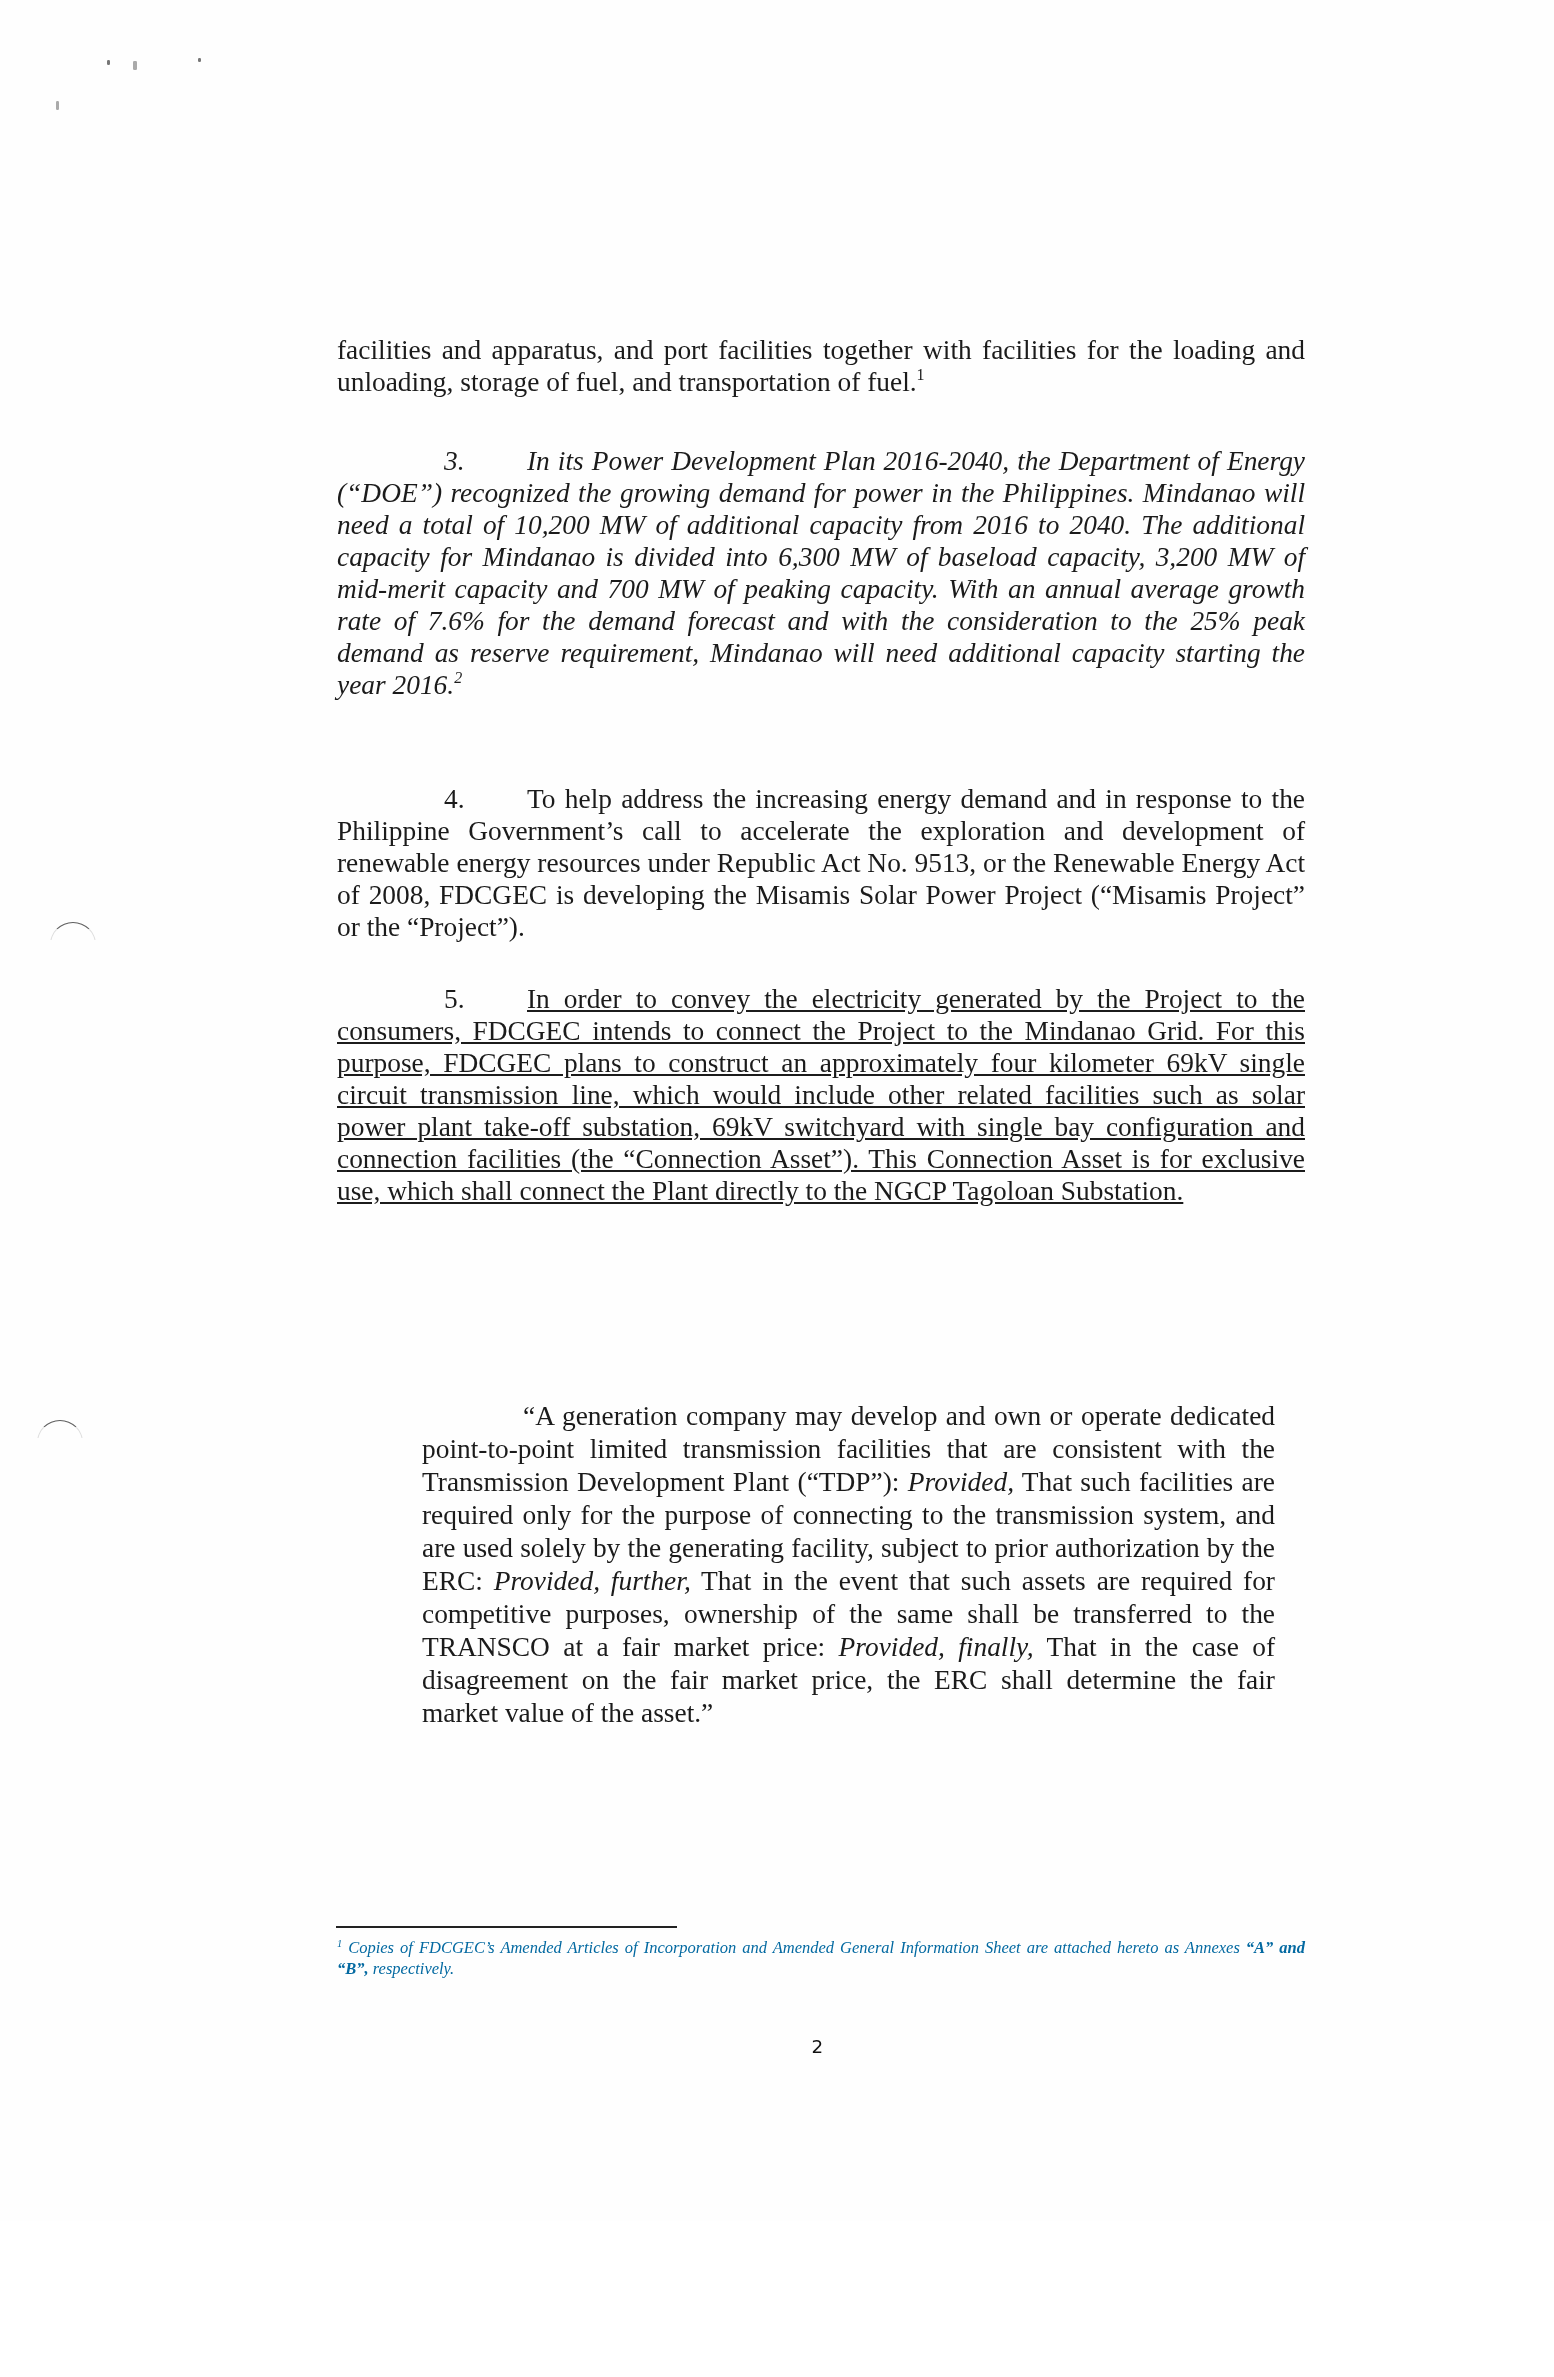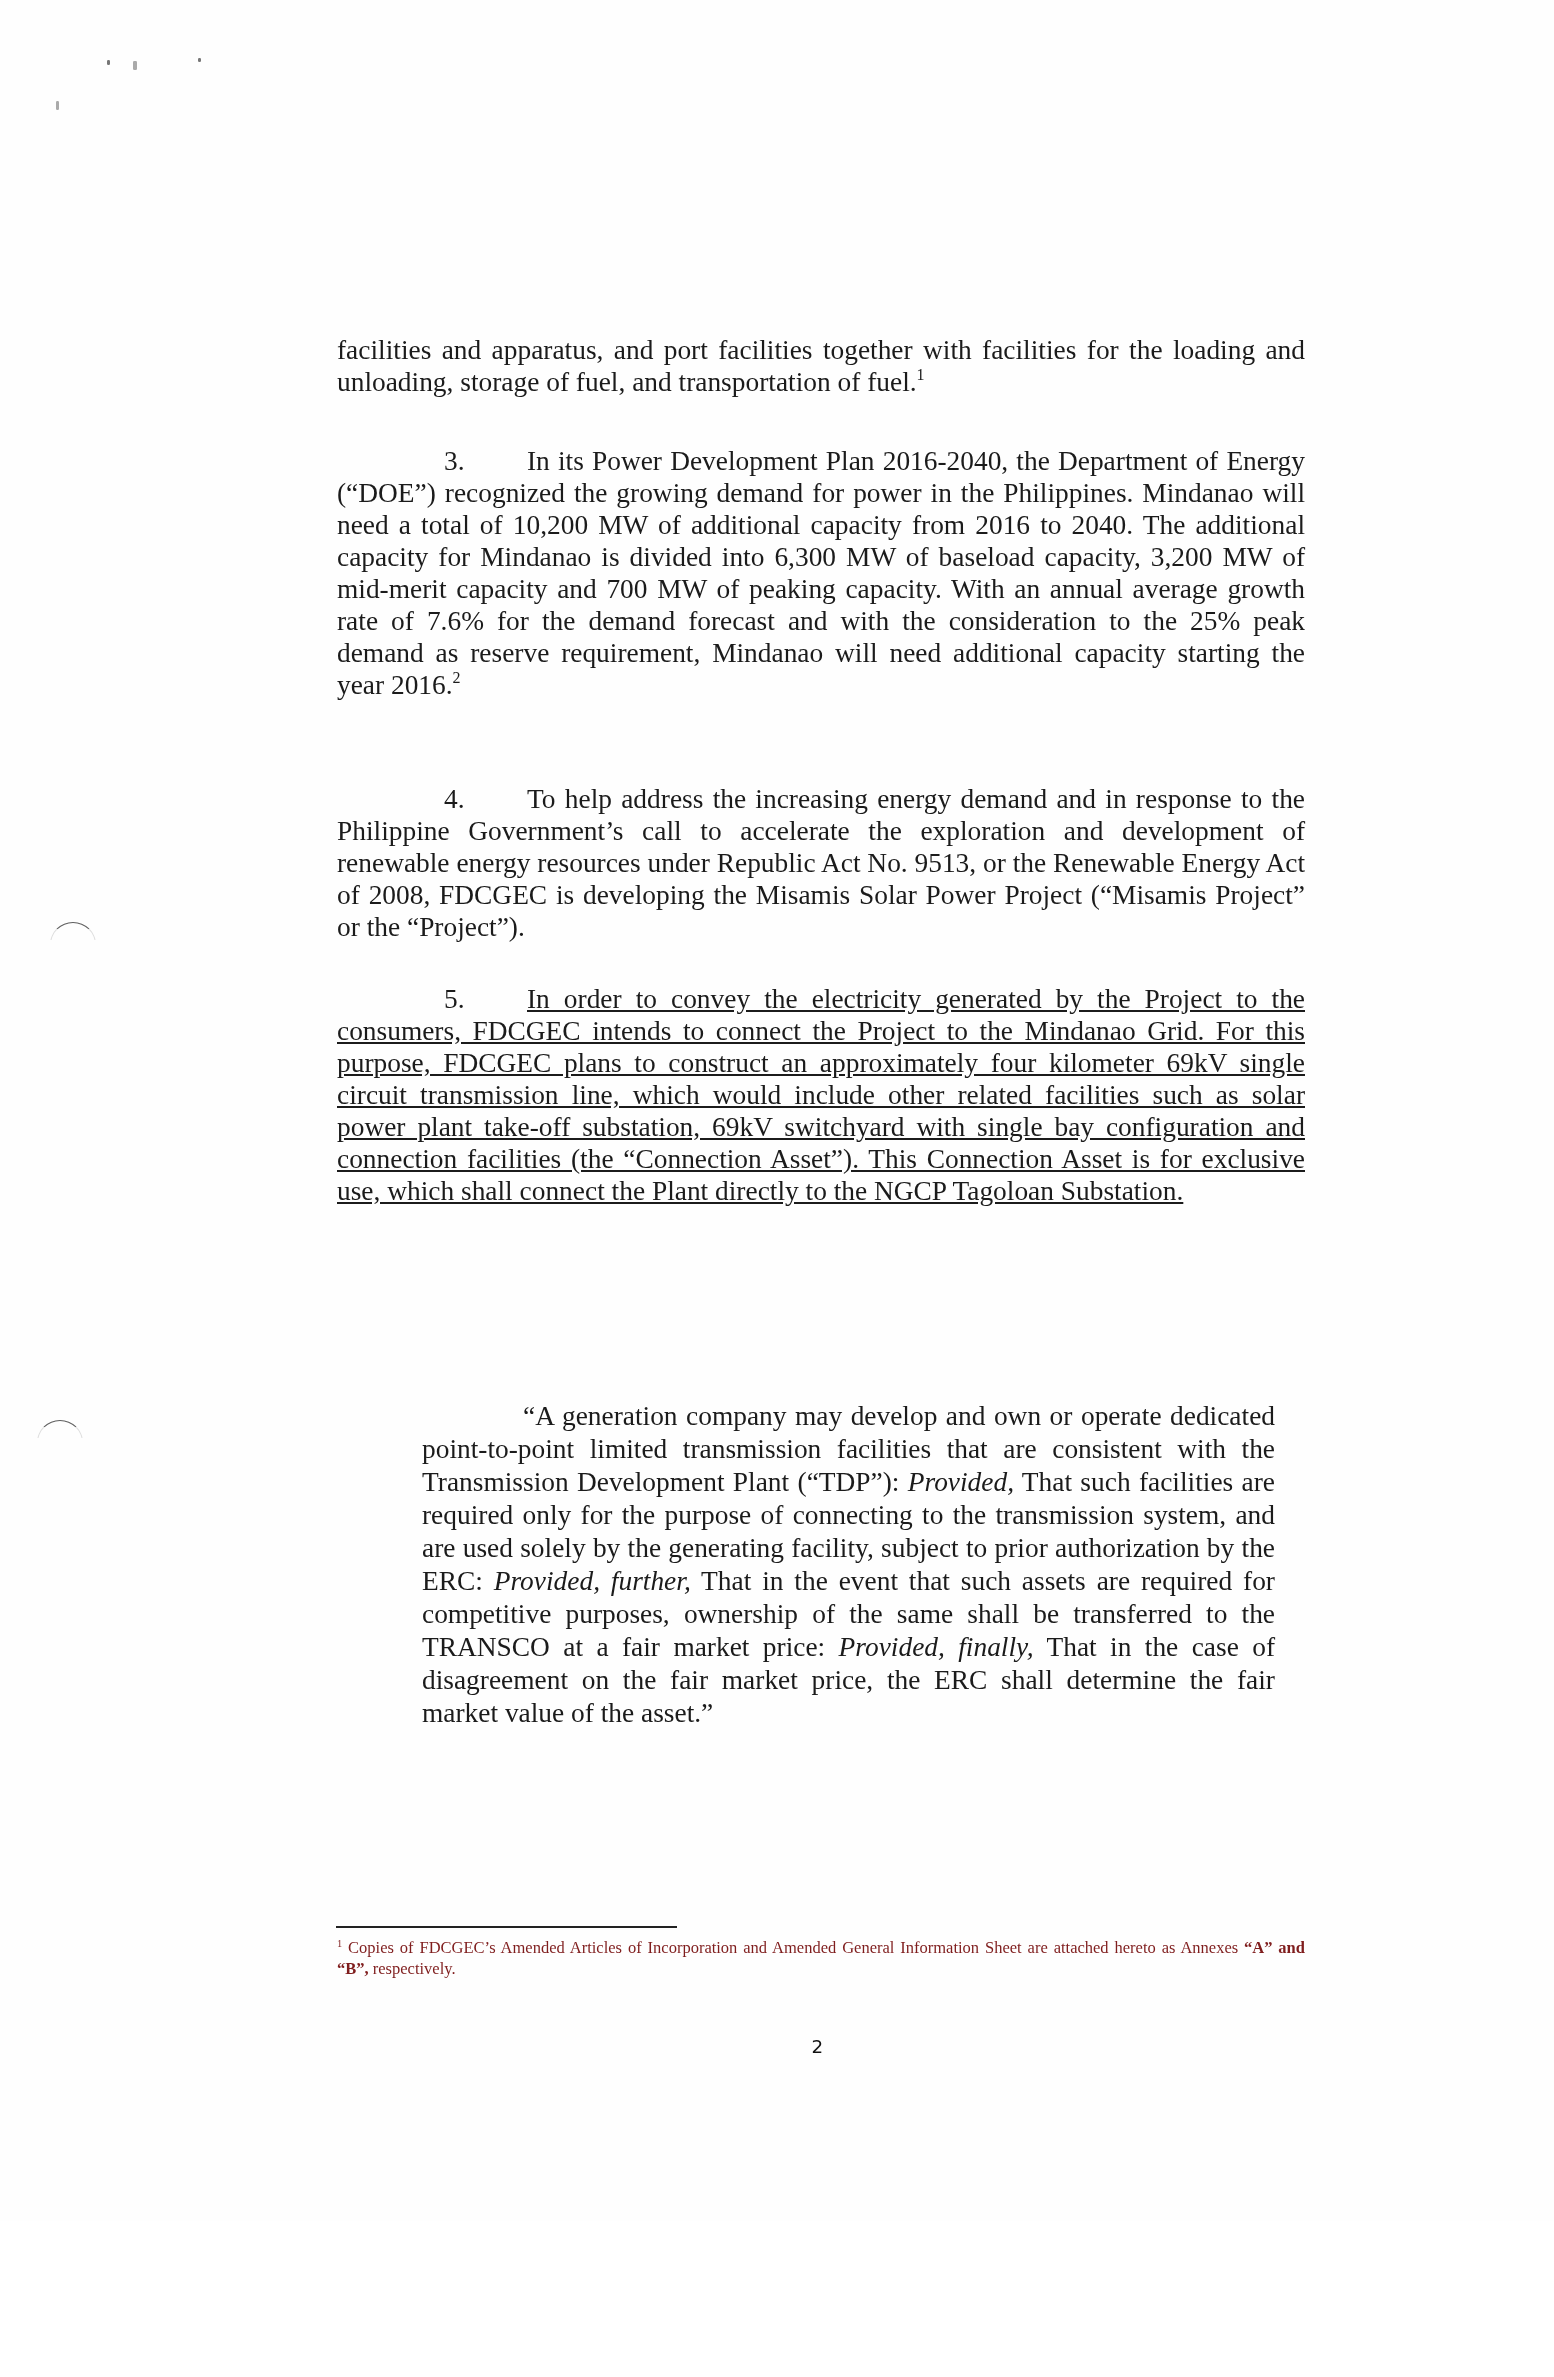--- a/index.html
+++ b/index.html
@@ -24,21 +24,21 @@
     position: absolute; left: 422px; width: 853px;
     font-size: 27.4px; line-height: 33px; text-align: justify;
   }
   .quote p { margin: 0; text-indent: 101px; }
   .quote em { font-style: italic; }
   .fn-rule {
     position: absolute; left: 336px; top: 1926px; width: 341px; height: 1.8px; background: #222;
   }
   .footnotes {
     position: absolute; left: 337px; top: 1937px; width: 968px;
-    font-size: 16.5px; line-height: 21.3px; text-align: justify; color: #7f1d1d;
+    font-size: 16.5px; line-height: 21.3px; text-align: justify; color: #0369a1; font-style: italic;
   }
   .footnotes p { margin: 0; }
   .footnotes sup { font-size: 10.4px; vertical-align: 6.1px; }
   .footnotes b { font-weight: bold; }
   .page-number {
     position: absolute; left: 805px; top: 2036px; width: 24.4px; text-align: center;
     font-family: "DejaVu Sans", sans-serif; font-size: 18.3px; color: #111;
   }
   .punch {
     position: absolute; width: 44px; height: 44px; border-radius: 50%;
@@ -59,21 +59,21 @@
   <div class="speck" style="left:133px;top:61px;width:3.7px;height:8.5px;background:#aaa;"></div>
   <div class="speck" style="left:198px;top:58px;width:3px;height:3.7px;"></div>
   <div class="speck" style="left:56px;top:101px;width:3px;height:8.5px;background:#aaa;"></div>
   <div class="punch" style="left:50px;top:922px;"></div>
   <div class="punch" style="left:37px;top:1420px;"></div>
 
   <div class="body-text" style="top:334px;">
     <p class="para"><span>facilities and apparatus, and port facilities together with facilities for the loading and unloading, storage of fuel, and transportation of fuel.</span><sup>1</sup></p>
   </div>
 
-  <div class="body-text" style="top:445px;">
+  <div class="body-text" style="top:445px;font-style:italic;">
     <p class="para indent"><span class="num-label">3.</span><span>In its Power Development Plan 2016-2040, the Department of Energy (“DOE”) recognized the growing demand for power in the Philippines. Mindanao will need a total of 10,200 MW of additional capacity from 2016 to 2040. The additional capacity for Mindanao is divided into 6,300 MW of baseload capacity, 3,200 MW of mid-merit capacity and 700 MW of peaking capacity. With an annual average growth rate of 7.6% for the demand forecast and with the consideration to the 25% peak demand as reserve requirement, Mindanao will need additional capacity starting the year 2016.</span><sup>2</sup></p>
   </div>
 
   <div class="body-text" style="top:783px;">
     <p class="para indent"><span class="num-label">4.</span><span>To help address the increasing energy demand and in response to the Philippine Government’s call to accelerate the exploration and development of renewable energy resources under Republic Act No. 9513, or the Renewable Energy Act of 2008, FDCGEC is developing the Misamis Solar Power Project (“Misamis Project” or the “Project”).</span></p>
   </div>
 
   <div class="body-text" style="top:983px;text-decoration:underline;">
     <p class="para indent"><span class="num-label">5.</span><span>In order to convey the electricity generated by the Project to the consumers, FDCGEC intends to connect the Project to the Mindanao Grid. For this purpose, FDCGEC plans to construct an approximately four kilometer 69kV single circuit transmission line, which would include other related facilities such as solar power plant take-off substation, 69kV switchyard with single bay configuration and connection facilities (the “Connection Asset”). This Connection Asset is for exclusive use, which shall connect the Plant directly to the NGCP Tagoloan Substation.</span></p>
   </div>

